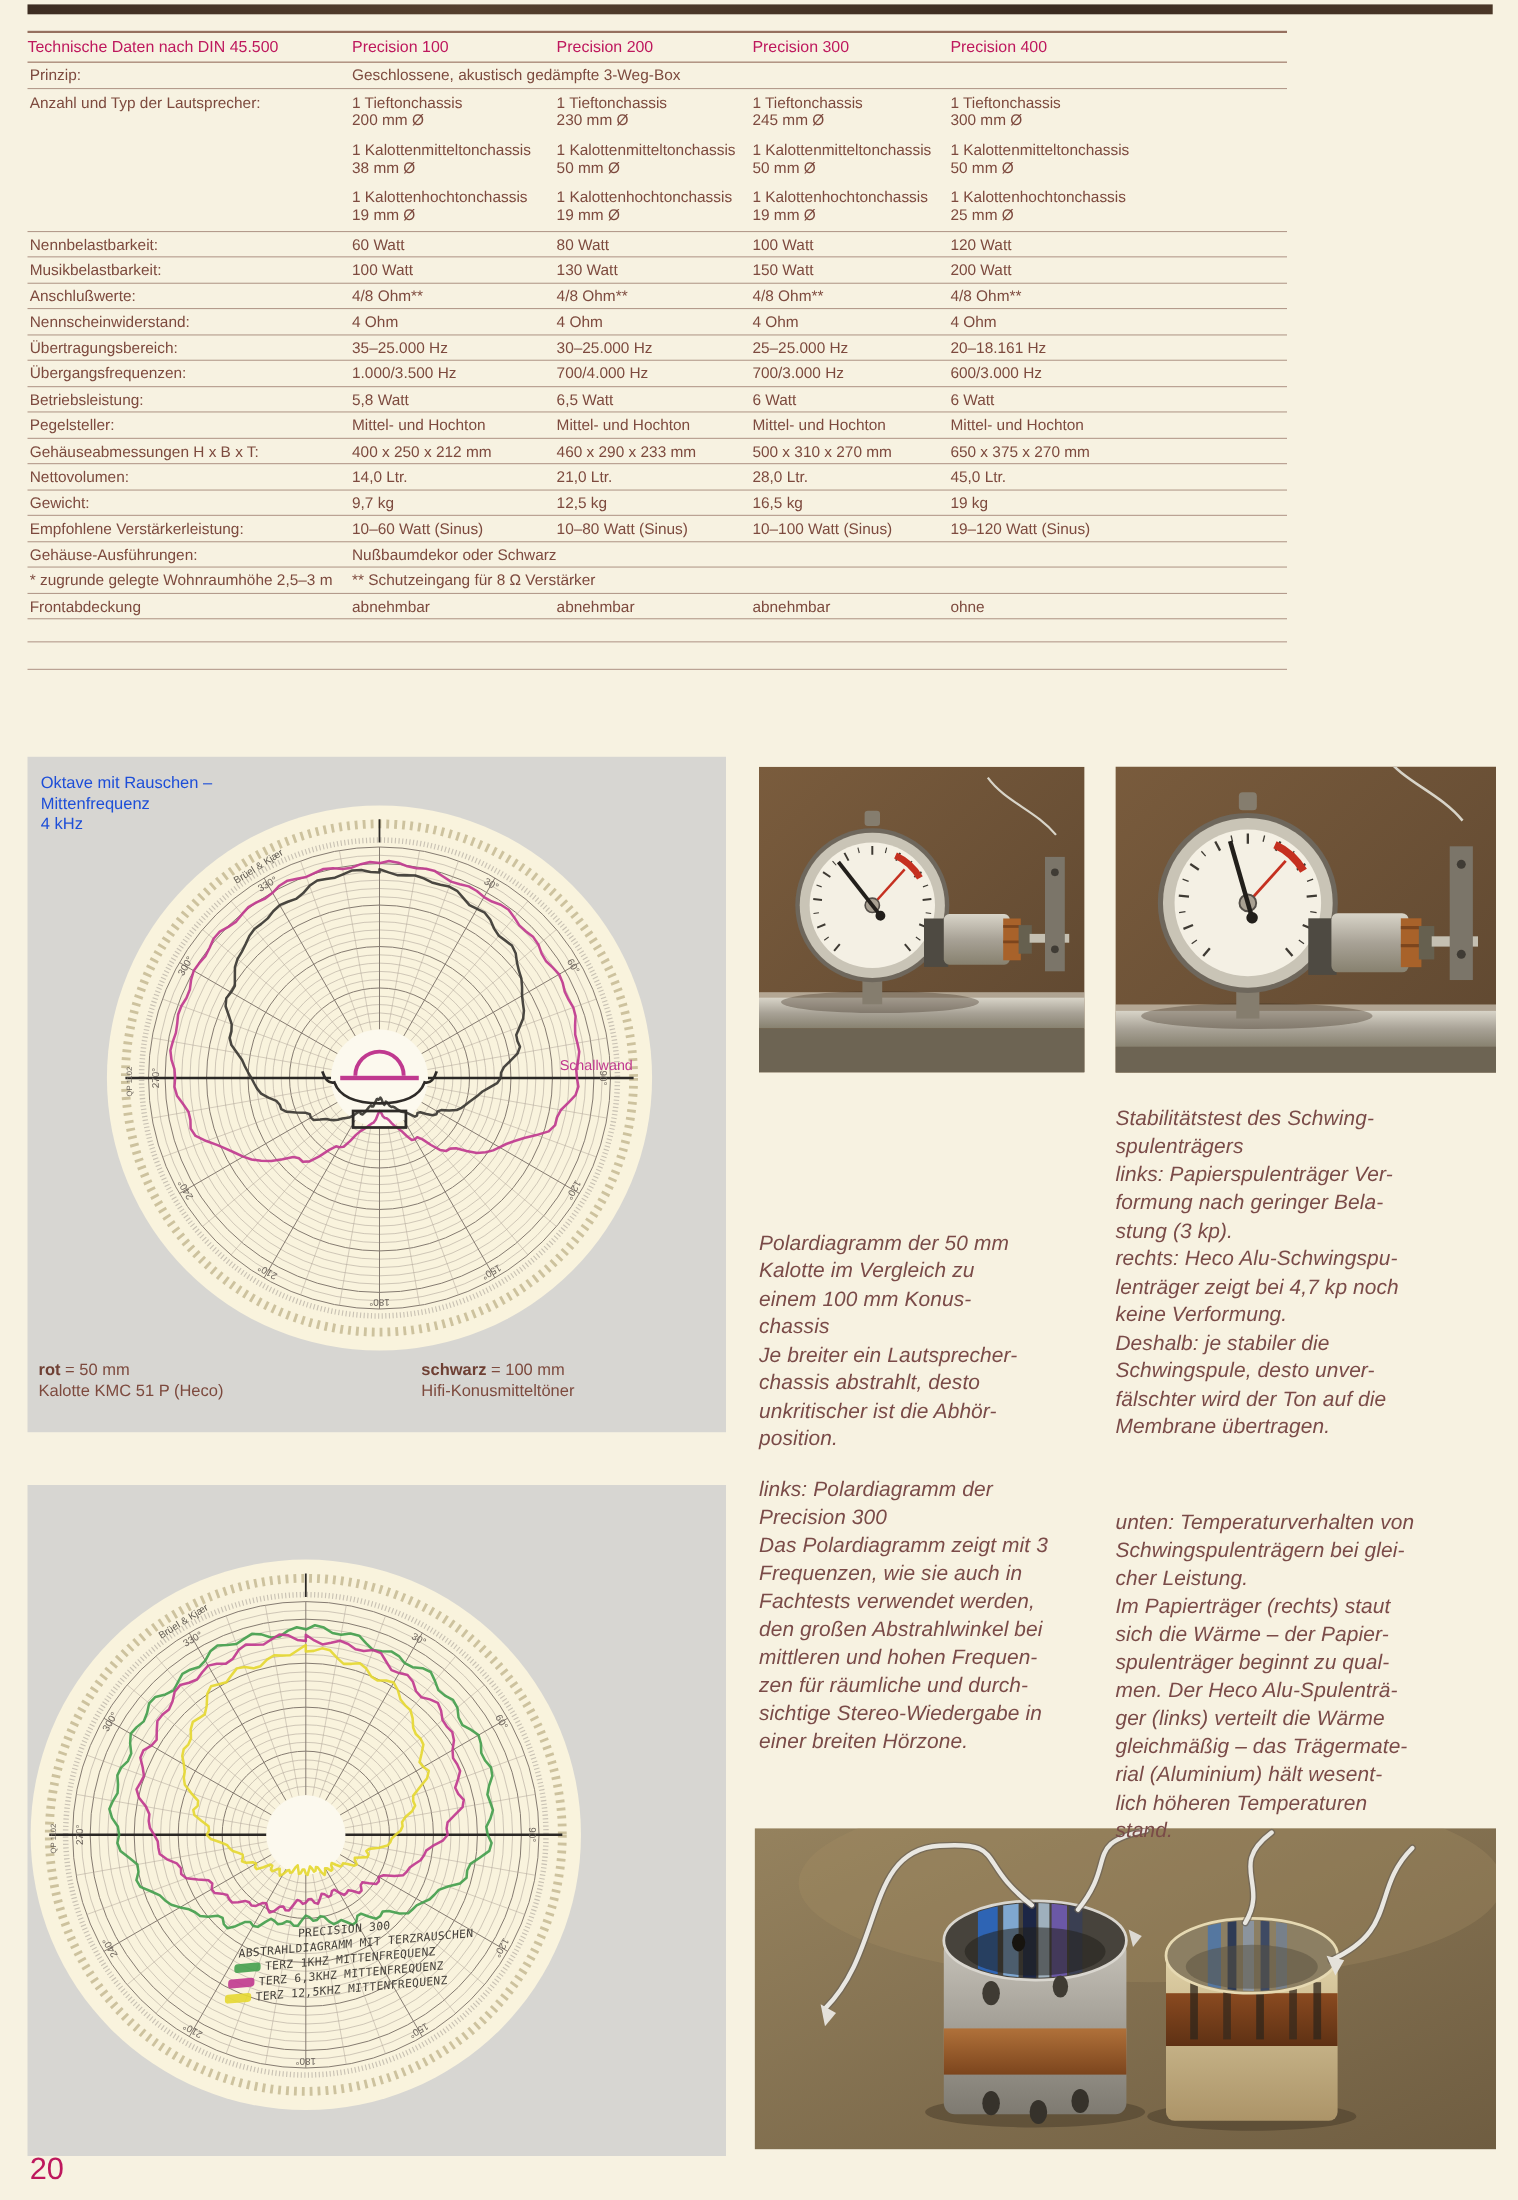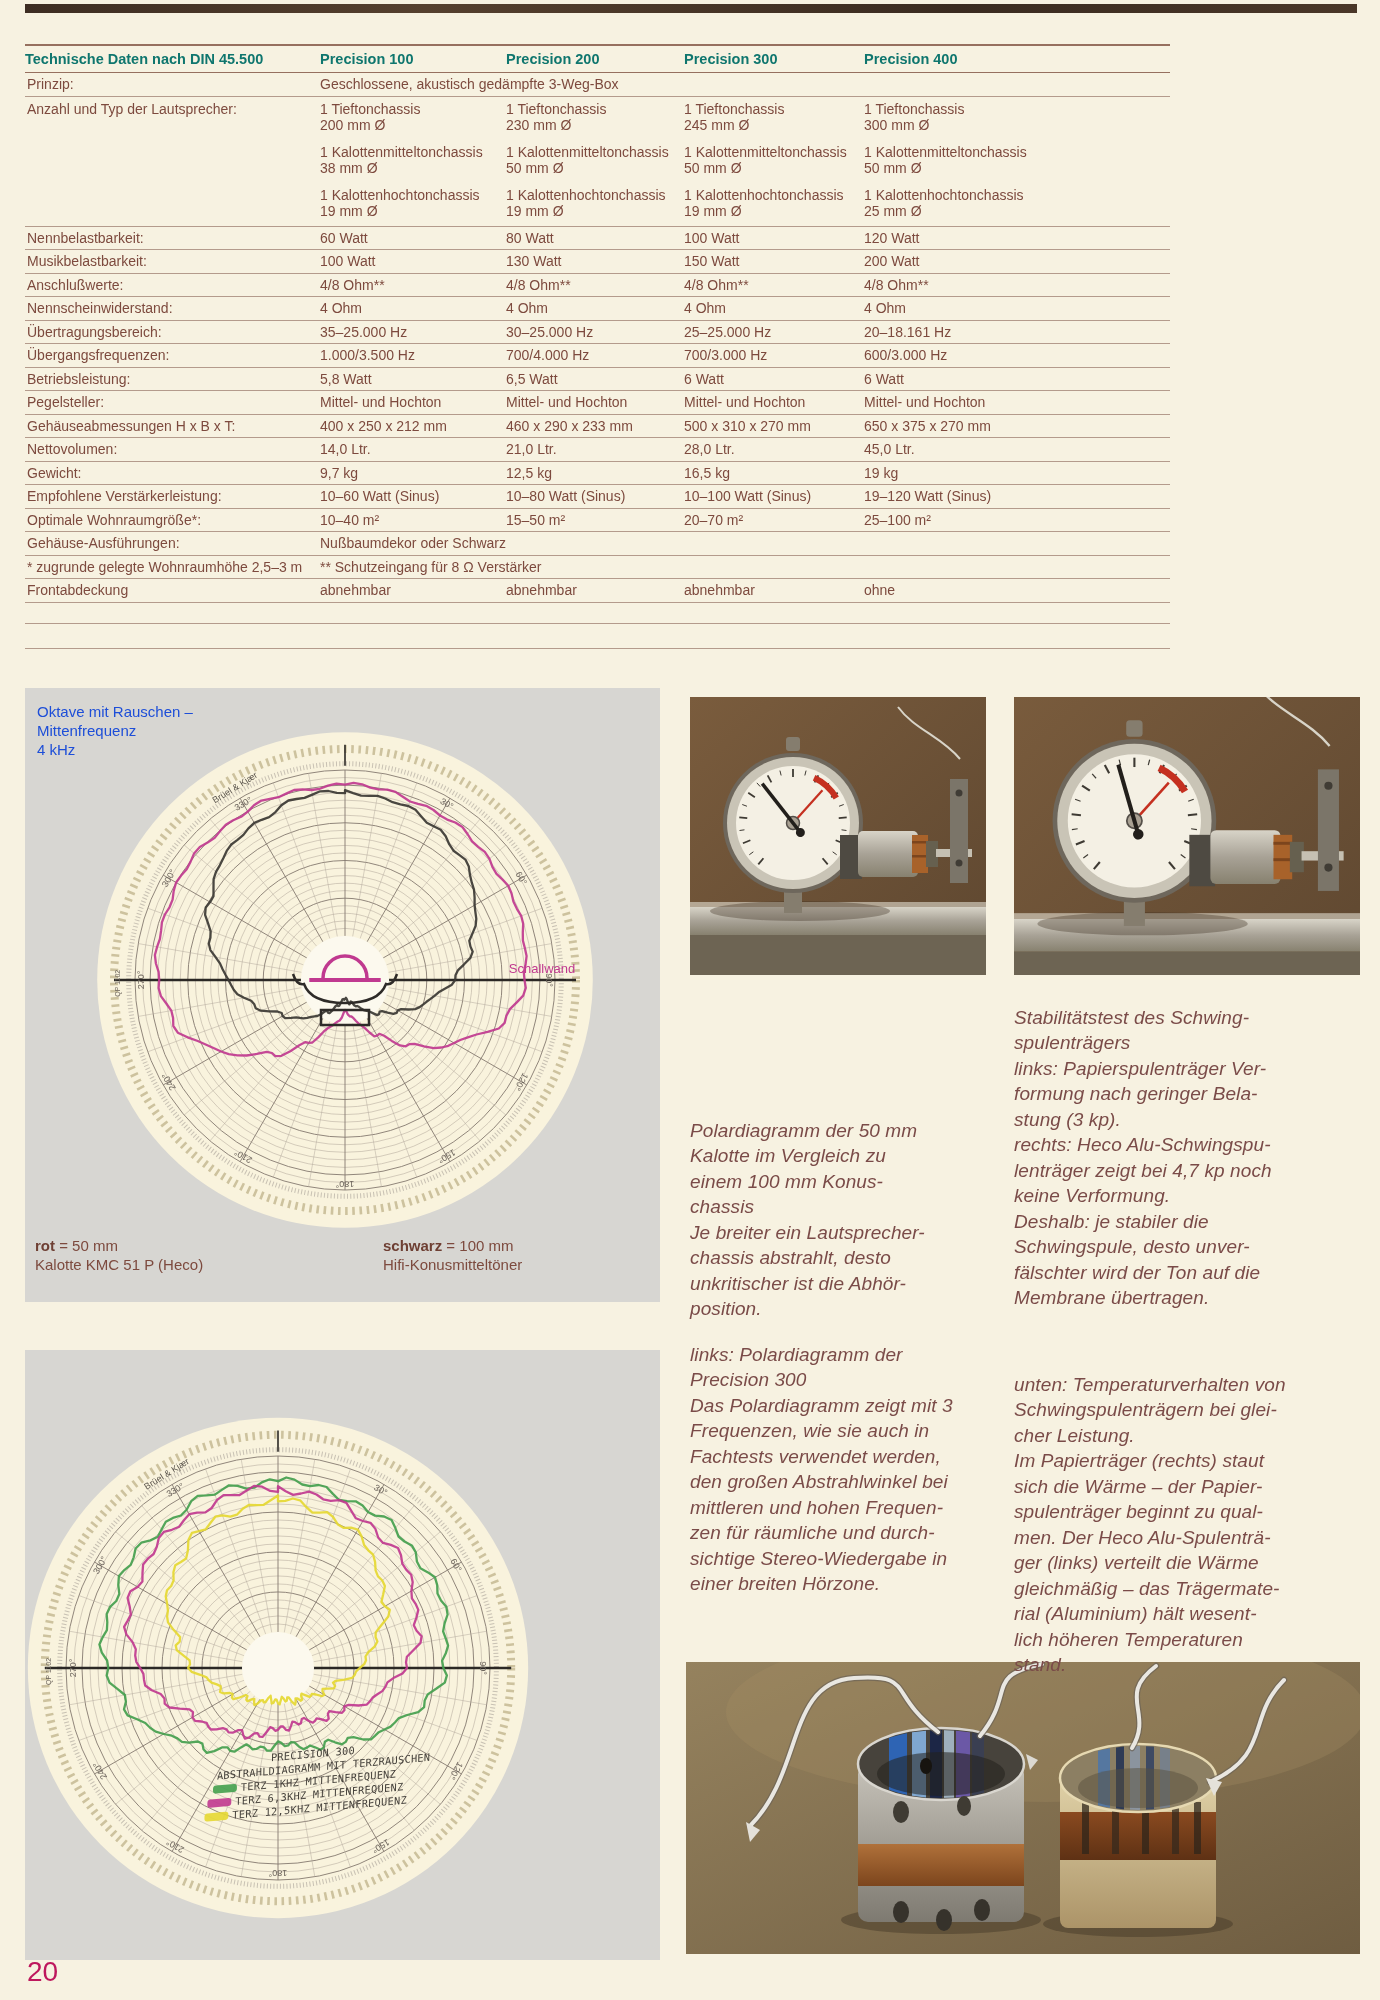--- a/index.html
+++ b/index.html
@@ -3,21 +3,21 @@
 <meta charset="utf-8">
 <style>
   html,body{margin:0;padding:0;background:#e8e2d2;}
   .page{position:relative;width:1380px;height:2000px;background:#f7f2e1;
         font-family:"Liberation Sans", sans-serif;color:#7d4a3e;overflow:hidden;}
   .abs{position:absolute;}
   
   .tbl{position:absolute;left:25px;top:28px;width:1145px;font-size:14px;line-height:1.18;}
   .t-head{display:grid;grid-template-columns:295px 186px 178px 180px auto;
           border-top:2px solid #96705f;border-bottom:1.5px solid #96705f;
-          font-weight:bold;color:#0f766e;font-size:14.5px;padding:5px 0 4px 0;margin-top:16px;}
+          font-weight:normal;color:#be185d;font-size:14.5px;padding:5px 0 4px 0;}
   .t-row{display:grid;grid-template-columns:295px 186px 178px 180px auto;
          border-bottom:1px solid #b49b8c;padding:3px 0 3px 0;}
   .t-row.norule{border-bottom:none;}
   .t-row.grp{padding:4px 0 6px 0;}
   .t-label{padding-left:2px;white-space:pre-line;}
   .t-cell{white-space:pre-line;padding-right:8px;}
   .t-span{grid-column:2 / 6;white-space:pre-line;}
   
   .panel{position:absolute;background:#d7d6d2;}
   .cap{font-size:15px;line-height:1.28;white-space:pre-line;color:#1d4ed8;}
@@ -157,27 +157,20 @@
         <div class="t-cell">12,5 kg</div>
         <div class="t-cell">16,5 kg</div>
         <div class="t-cell">19 kg</div>
       </div>
       <div class="t-row">
         <div class="t-label">Empfohlene Verstärkerleistung:</div>
         <div class="t-cell">10–60 Watt (Sinus)</div>
         <div class="t-cell">10–80 Watt (Sinus)</div>
         <div class="t-cell">10–100 Watt (Sinus)</div>
         <div class="t-cell">19–120 Watt (Sinus)</div>
-      </div>
-      <div class="t-row">
-        <div class="t-label">Optimale Wohnraumgröße*:</div>
-        <div class="t-cell">10–40 m²</div>
-        <div class="t-cell">15–50 m²</div>
-        <div class="t-cell">20–70 m²</div>
-        <div class="t-cell">25–100 m²</div>
       </div>
       <div class="t-row">
         <div class="t-label">Gehäuse-Ausführungen:</div>
         <div class="t-span">Nußbaumdekor oder Schwarz</div>
       </div>
       <div class="t-row">
         <div class="t-label">* zugrunde gelegte Wohnraumhöhe 2,5–3 m</div>
         <div class="t-span">** Schutzeingang für 8 Ω Verstärker</div>
       </div>
       <div class="t-row">

